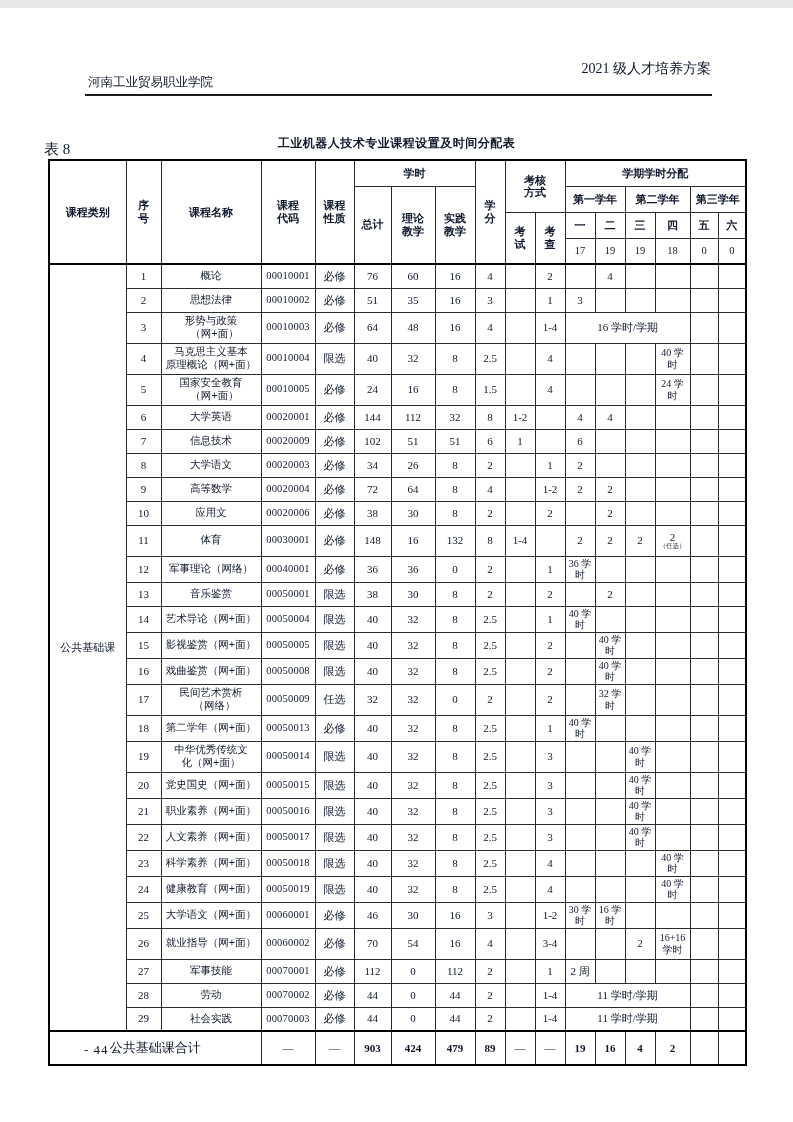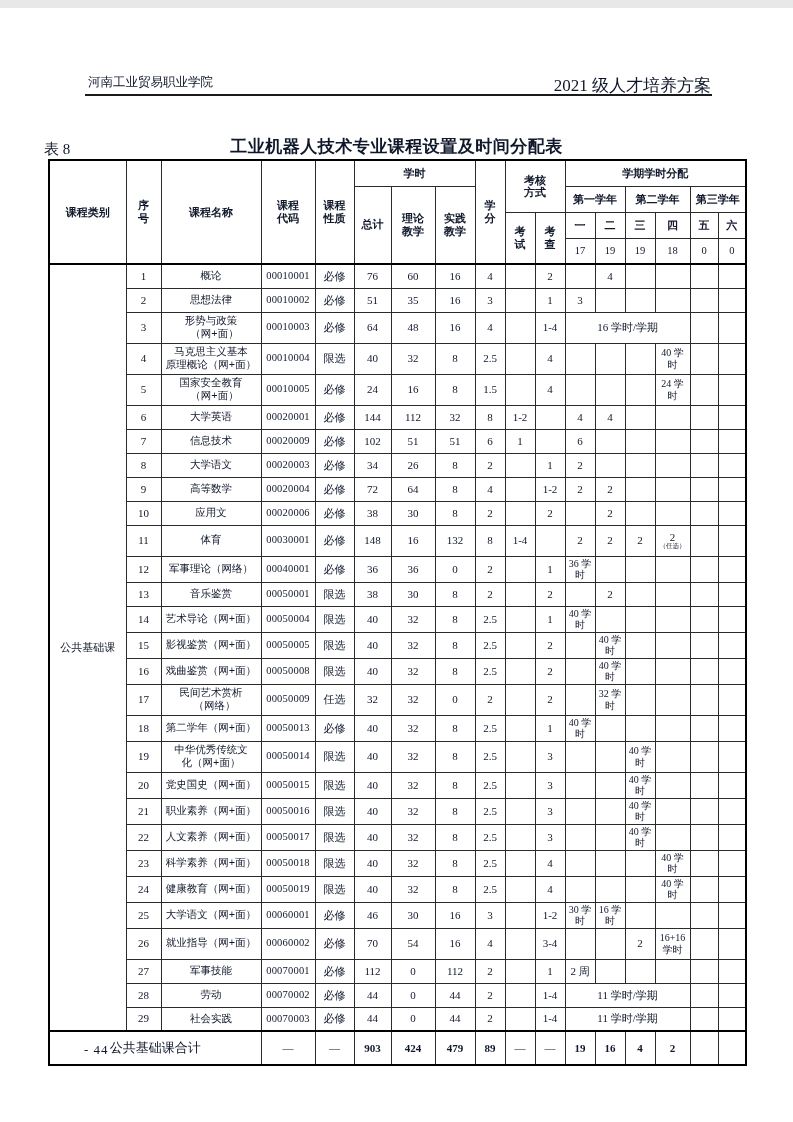--- a/index.html
+++ b/index.html
@@ -2,25 +2,25 @@
 <html><head>
 <meta charset="utf-8">
 <style>
   html,body{margin:0;padding:0;background:#e8e8e8;}
   .page{
     position:relative;width:793px;height:1122px;background:#ffffff;
     font-family:"Liberation Serif","DejaVu Serif",serif;color:#0f172a;
     overflow:hidden;margin:8px auto;
   }
   .hdr-left{position:absolute;left:88px;top:66px;font-size:12.5px;}
-  .hdr-right{position:absolute;right:82px;top:66px;font-size:17px;}
+  .hdr-right{position:absolute;right:82px;top:52px;font-size:14px;}
   .hdr-rule{position:absolute;left:85px;top:86px;width:627px;height:2px;background:#1a1a1a;}
   .sec-title{position:absolute;left:114px;top:98px;font-size:15.5px;font-weight:bold;letter-spacing:.5px;}
   .tbl-label{position:absolute;left:44px;top:132px;font-size:15px;}
-  .tbl-title{position:absolute;left:48px;top:127px;width:697px;text-align:center;font-size:17px;font-weight:bold;letter-spacing:.5px;}
+  .tbl-title{position:absolute;left:48px;top:127px;width:697px;text-align:center;font-size:12px;font-weight:bold;letter-spacing:.5px;}
   .page-num{position:absolute;left:84px;top:1034px;font-size:13px;letter-spacing:1px;}
 
   table.curr{
     position:absolute;left:48px;top:151px;width:697px;
     border-collapse:collapse;table-layout:fixed;
     font-size:11px;line-height:1.15;
   }
   table.curr,table.curr td,table.curr th{border:1px solid #2b2b2b;}
   table.curr{border:2px solid #000;}
   table.curr th{font-weight:bold;white-space:pre-line;padding:1px 0;}

